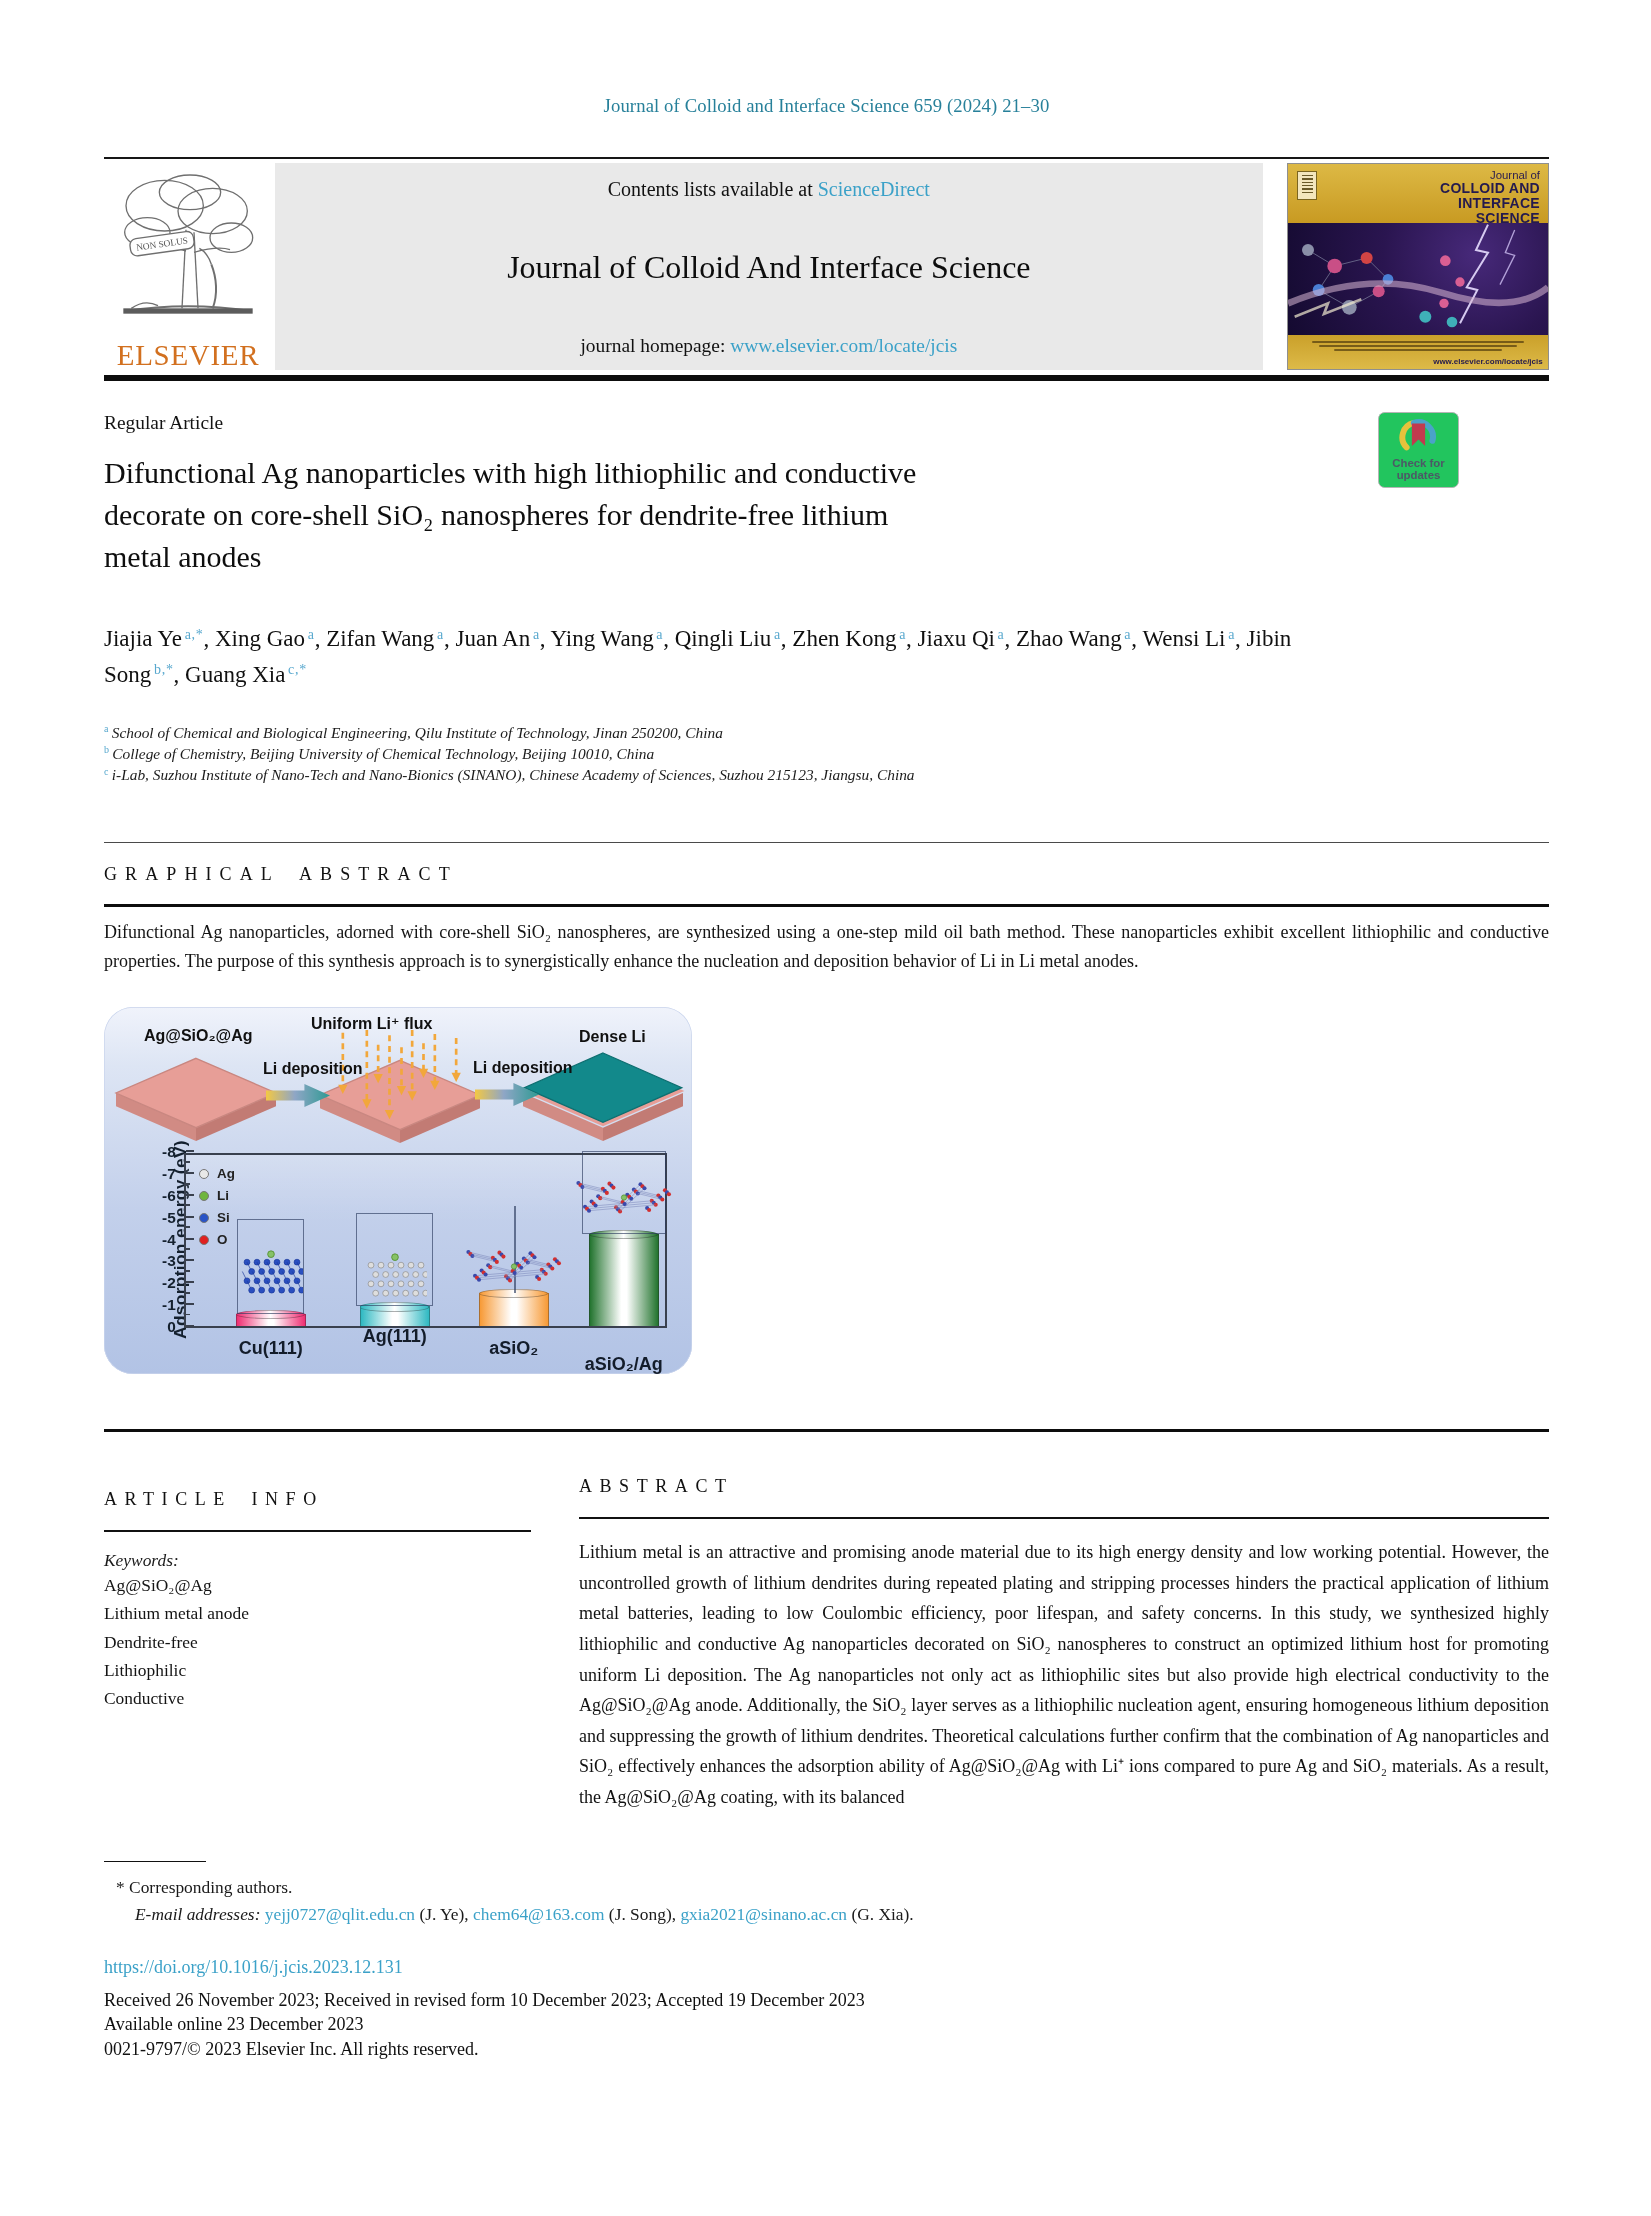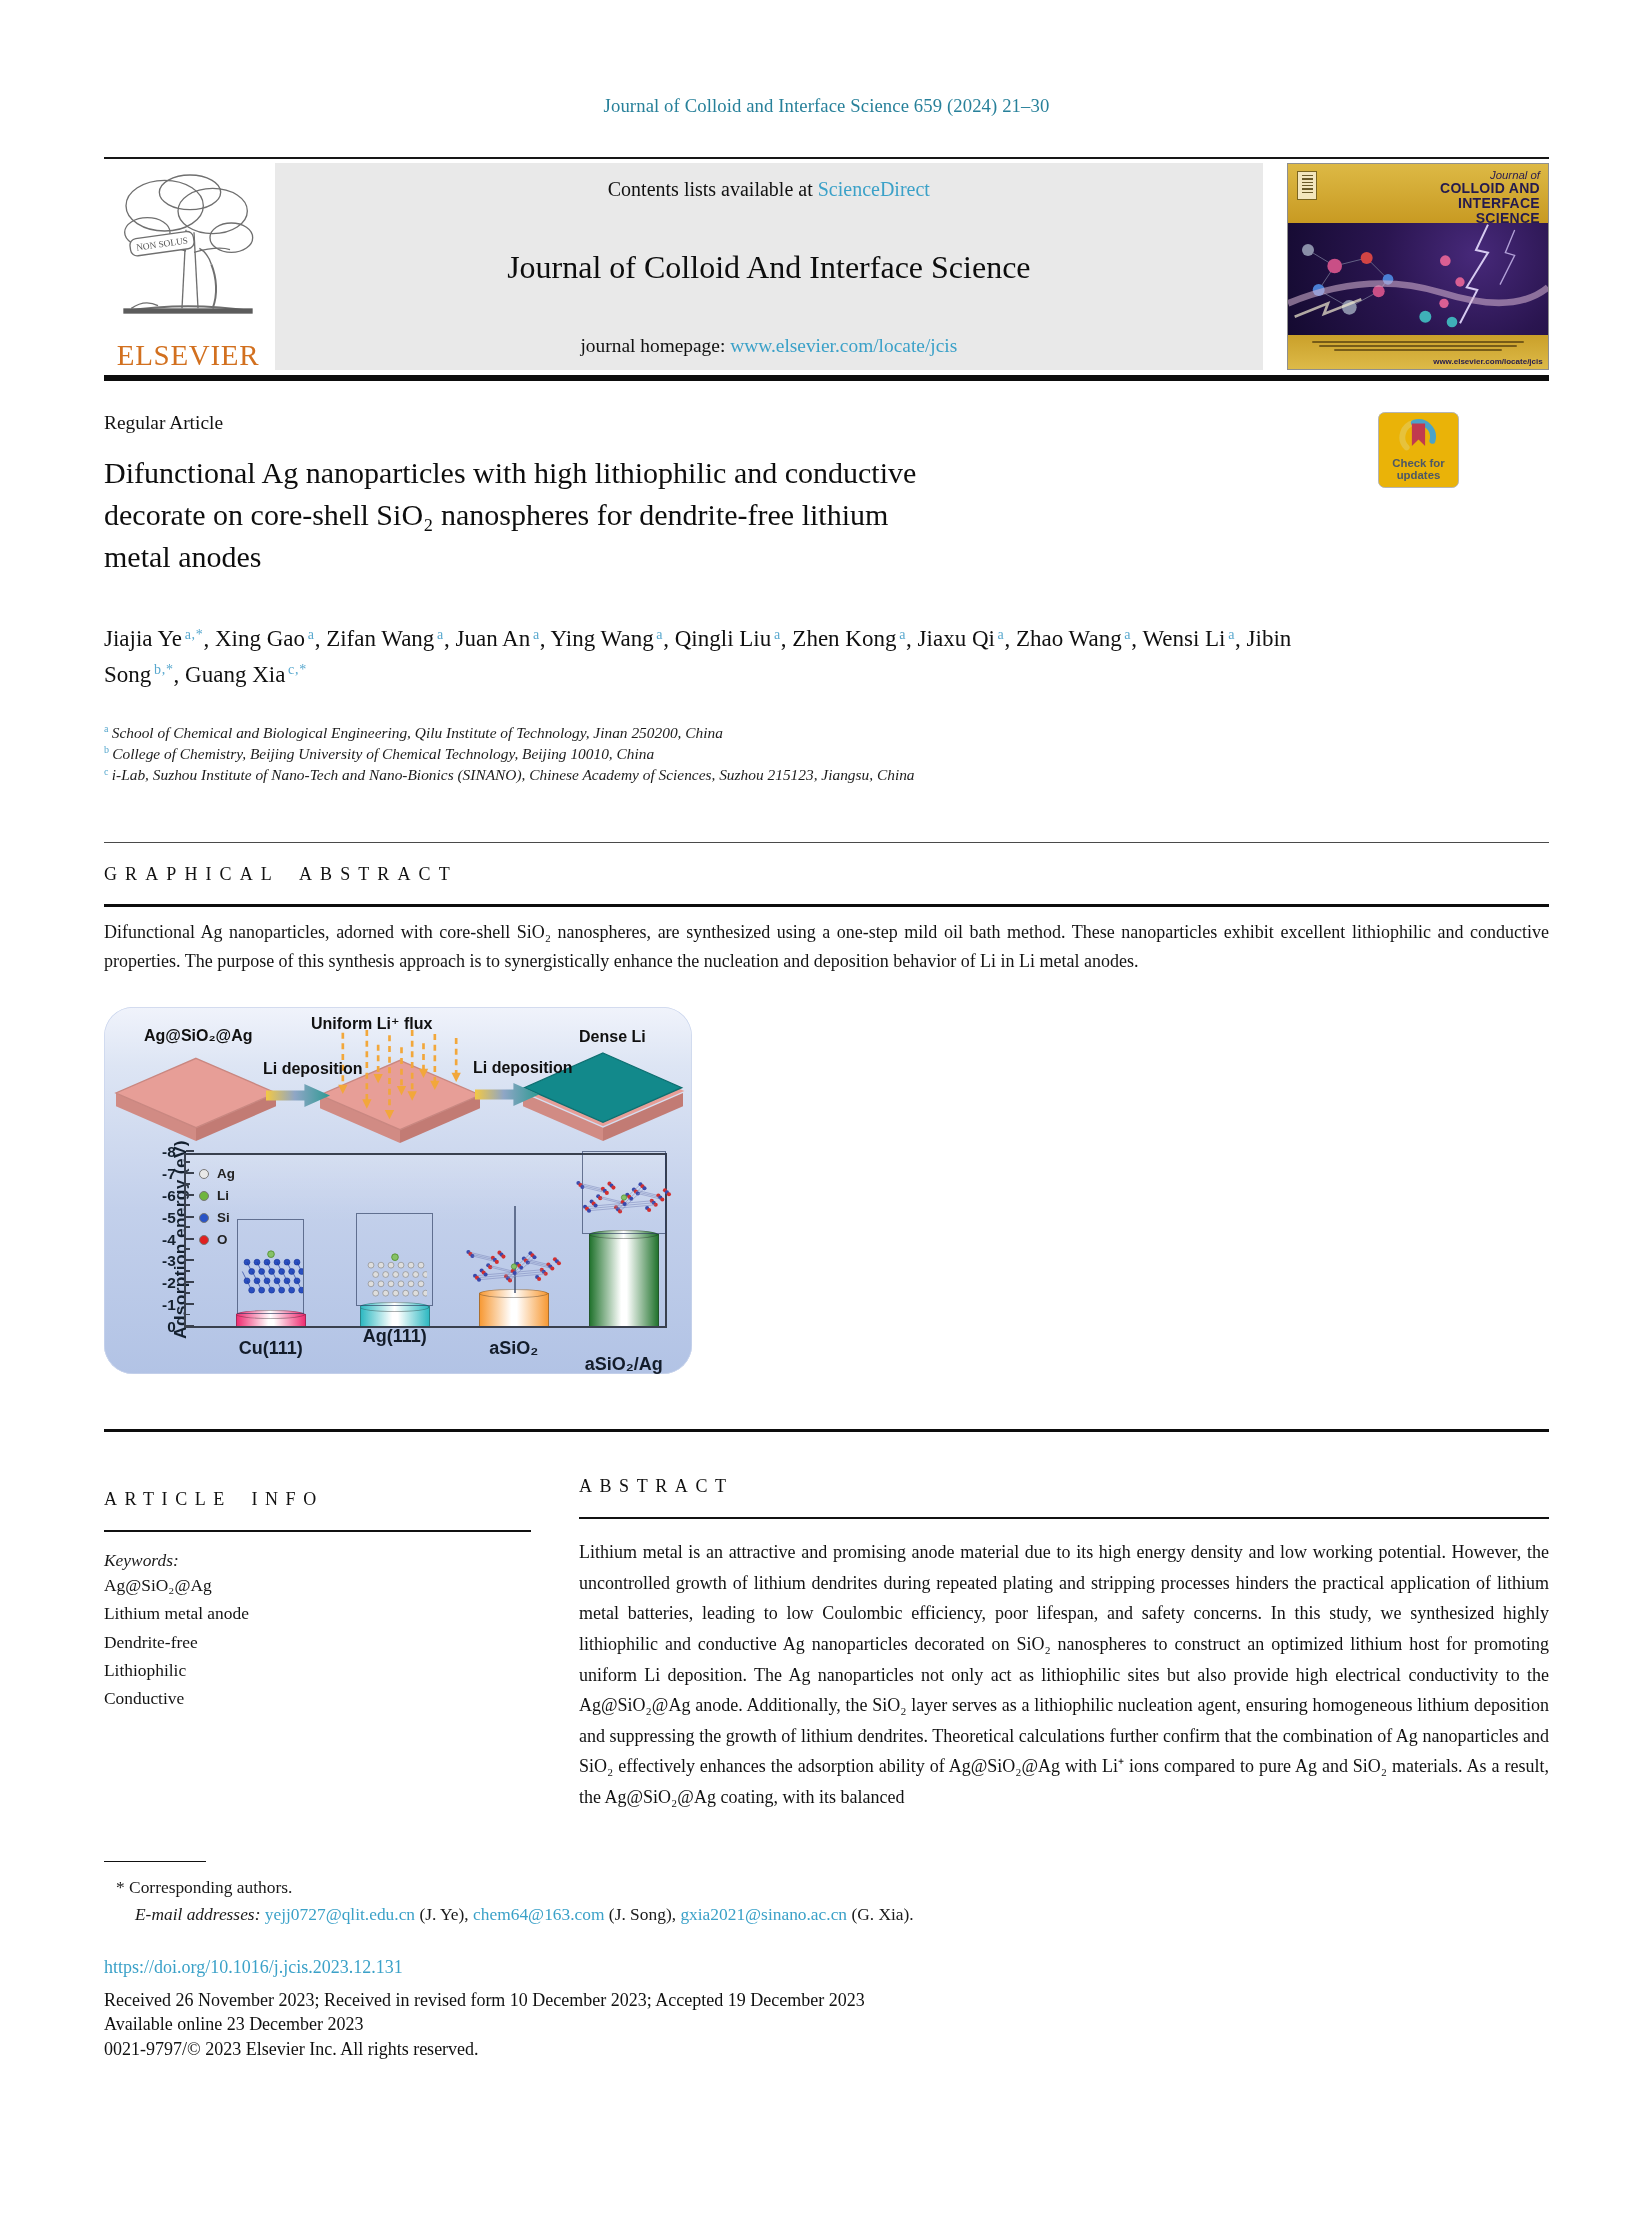--- a/index.html
+++ b/index.html
@@ -48,39 +48,39 @@
     position:relative; padding:5.3px 8px 0 0;
   }
   .cover-logo{
     position:absolute; left:9.3px; top:6.7px; width:20px; height:29px;
     background:#f3e6bd; border:0.7px solid #7a6520;
   }
   .cover-logo:after{
     content:""; position:absolute; left:3.3px; top:3.3px; right:3.3px; bottom:3.3px;
     background:repeating-linear-gradient(180deg,#6a5a28 0 1.3px,transparent 1.3px 3.3px);
   }
-  .cover-journal-of{ text-align:right; font-style:italic; font-size:11.4px; color:#2a1c4e; }
+  .cover-journal-of{ text-align:right; font-size:11.4px; color:#2a1c4e; }
   .cover-title{ text-align:right; font-weight:bold; font-size:14px; line-height:1.05; color:#241a4e; letter-spacing:0.3px; }
   .cover-mid{ flex:1; position:relative; background:radial-gradient(circle at 72% 28%, #47297a 0%, #2a1550 45%, #140a30 100%); }
   .cover-bottom{
     height:37px; background:linear-gradient(180deg,#caa02a 0%,#ddba48 100%);
     position:relative; padding:4px 6.7px 0 6.7px;
   }
   .fake-line{ height:2px; background:rgba(60,42,6,0.6); border-radius:1.3px; margin:2px auto; }
   .cover-url{ position:absolute; right:5.3px; bottom:3.3px; font-size:8px; font-weight:bold; color:#241a4e; }
 
   .rule-thick{ height:5.3px; background:#0d0d0d; margin-top:5.3px; }
 
   
   .article-head{ position:relative; margin-top:31px; }
   .article-type{ font-size:19.4px; color:#141414; }
   .title{ margin-top:18.7px; font-size:30px; line-height:1.40; color:#0e0e0e; }
   .badge{
     position:absolute; right:90px; top:0; width:81px; height:76px;
-    background:#eab308; border:1.3px solid #b5b5b5; border-radius:6.7px;
+    background:#22c55e; border:1.3px solid #b5b5b5; border-radius:6.7px;
     display:flex; flex-direction:column; align-items:center; padding-top:5.3px;
     cursor:pointer; font-family:"Liberation Sans","DejaVu Sans",sans-serif;
   }
   .badge-text{ font-size:11.4px; font-weight:bold; color:#4d5866; line-height:1.1; text-align:center; }
 
   
   .authors{ margin-top:43px; font-size:23px; width:1189px; line-height:1.55; color:#101010; }
   .authors .sup{ font-size:14px; color:#58a8ce; position:relative; top:-0.55em; margin-left:2.7px; letter-spacing:0.7px; }
   .affiliations{ margin-top:29px; }
   .affil-line{ font-style:italic; font-size:15.4px; line-height:1.38; color:#1b1b1b; }

